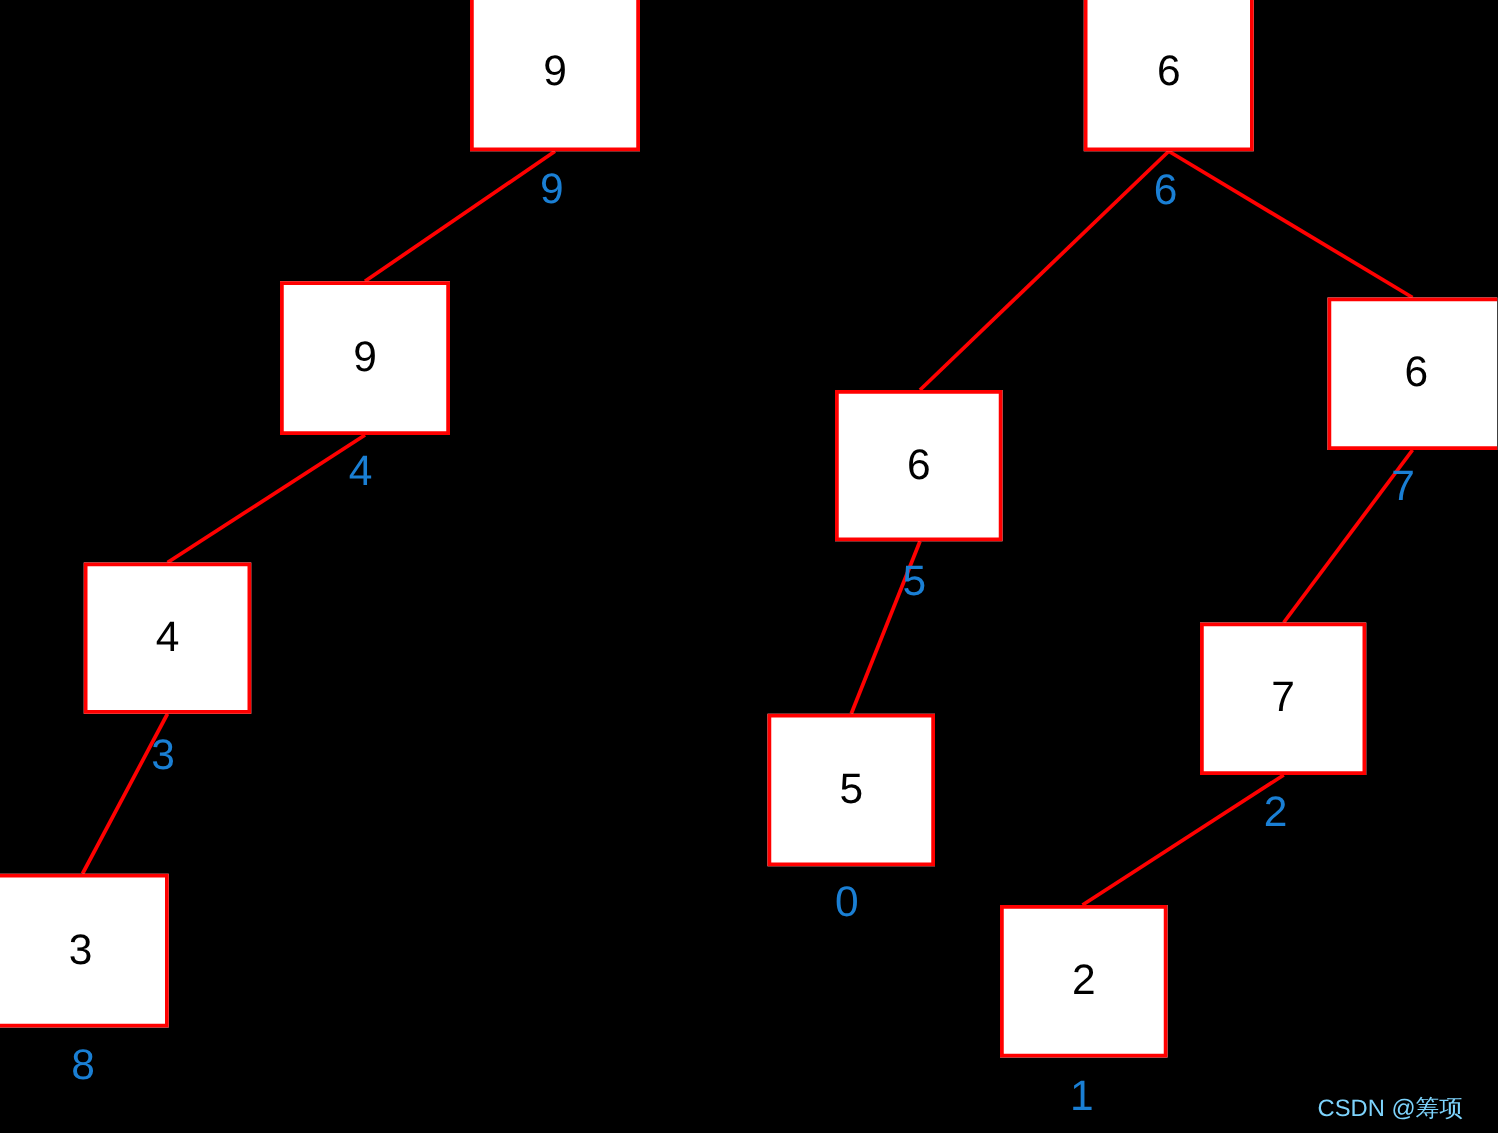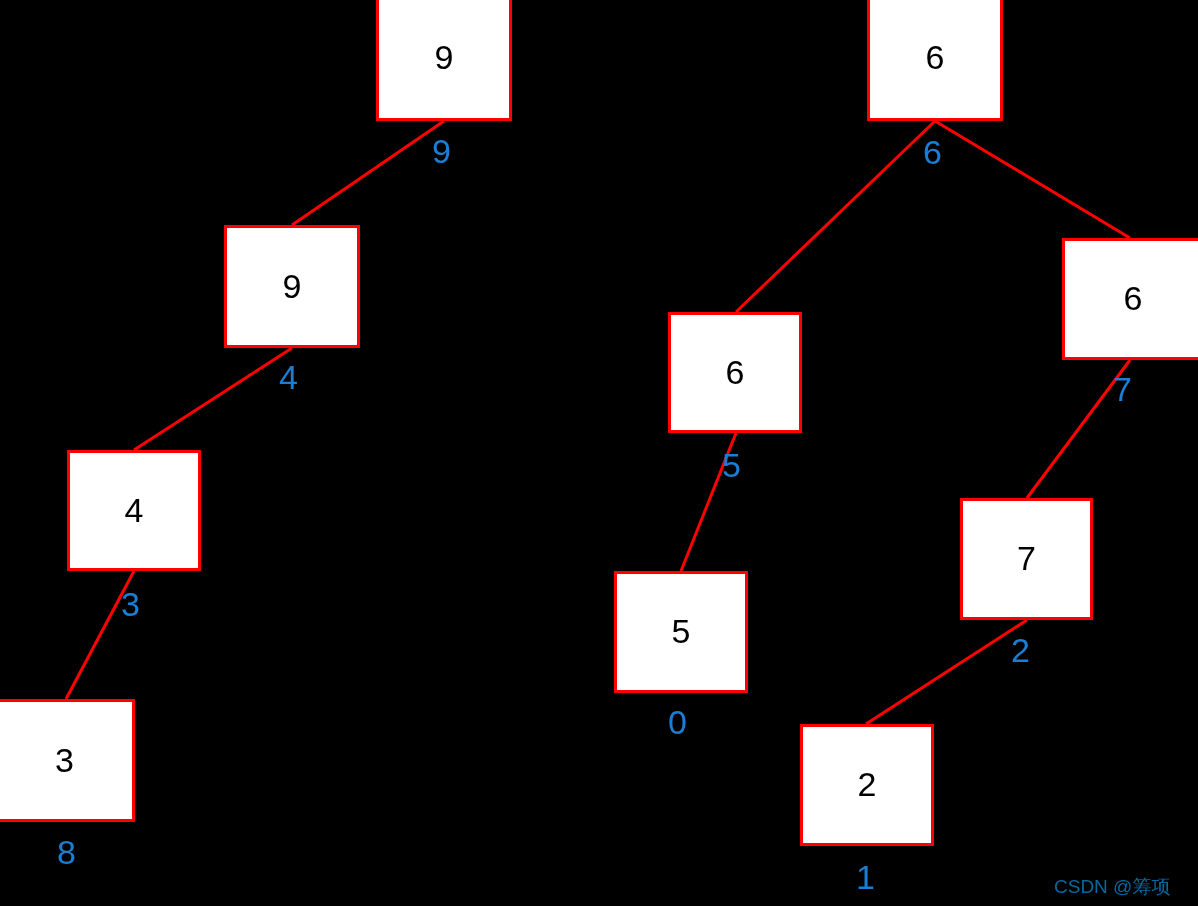--- a/index.html
+++ b/index.html
@@ -113,15 +113,15 @@
       <div class="elabel" style="left: 121px; top: 587px;">3</div>
       <div class="elabel" style="left: 57px; top: 835px;">8</div>
       <div class="elabel" style="left: 923px; top: 135px;">6</div>
       <div class="elabel" style="left: 722px; top: 448px;">5</div>
       <div class="elabel" style="left: 1113px; top: 372px;">7</div>
       <div class="elabel" style="left: 1011px; top: 633px;">2</div>
       <div class="elabel" style="left: 668px; top: 705px;">0</div>
       <div class="elabel" style="left: 856px; top: 860px;">1</div>
     </div>
 
-  <div class="watermark" style="left: 1054px; top: 874px; color: #0369a1;">CSDN @筹项</div>
+  <div class="watermark" style="left: 1054px; top: 874px; color: #7dd3fc;">CSDN @筹项</div>
 
 </div>
 
 </body></html>

